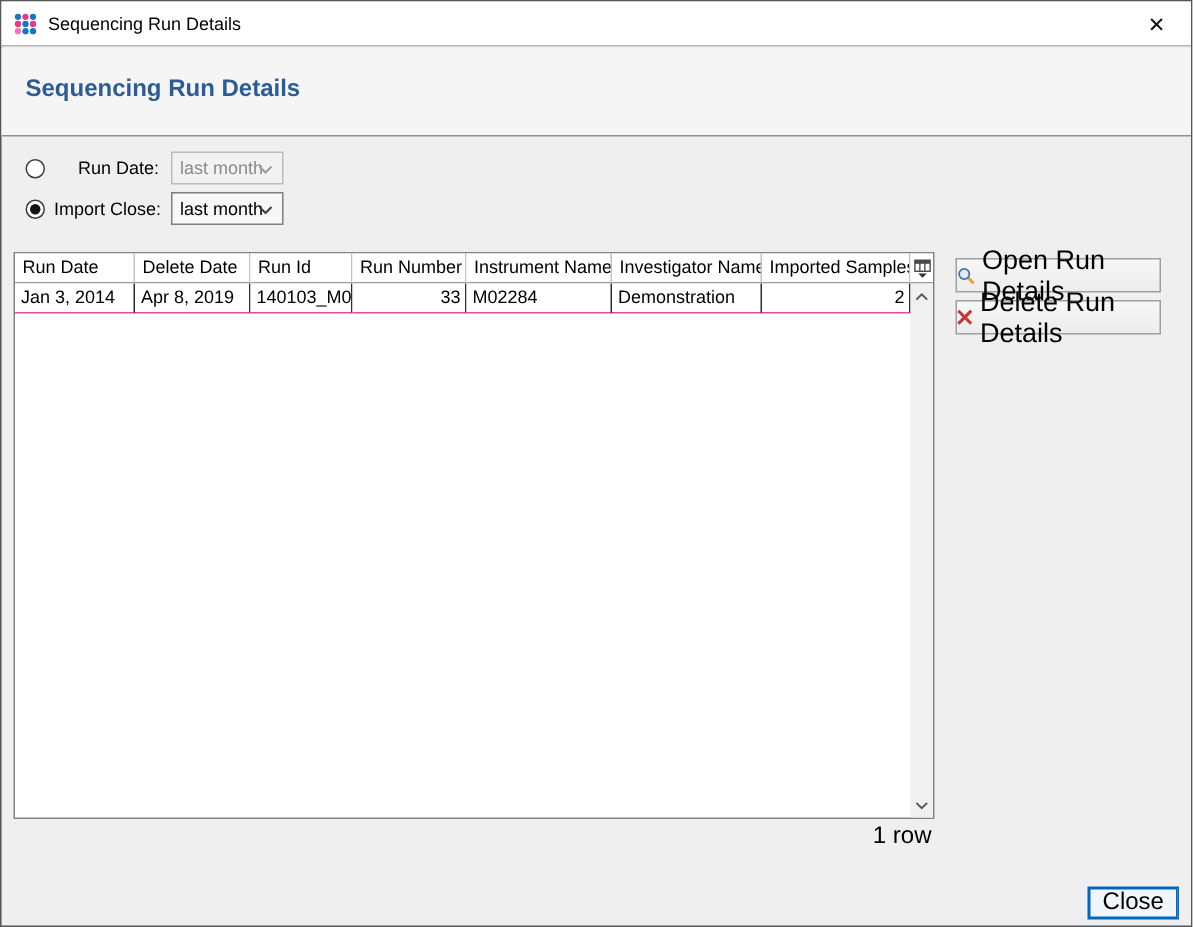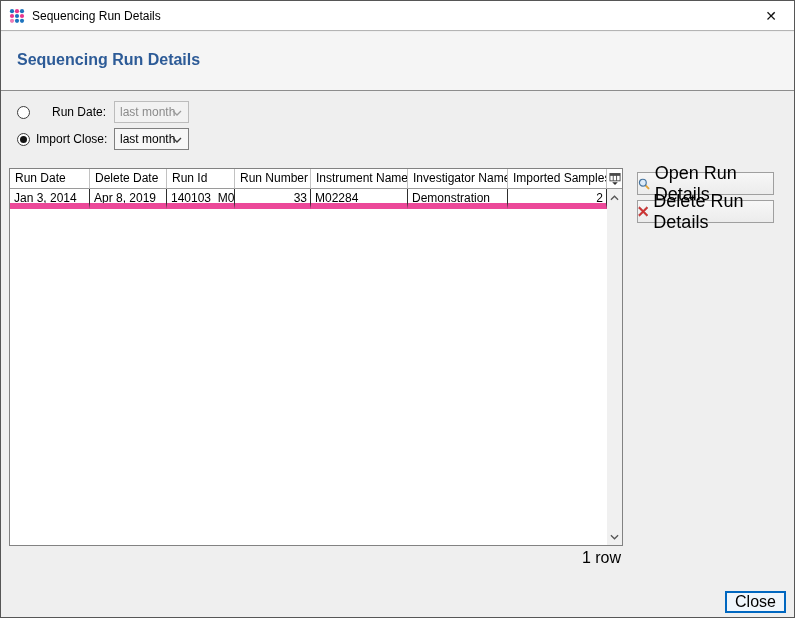--- a/index.html
+++ b/index.html
@@ -71,21 +71,21 @@
     border-right: 1px solid #c2c2c2; border-bottom: 1px solid #9a9a9a;
     background: #fff; white-space: nowrap; overflow: hidden;
   }
   .corner-cell {
     width: 15px; height: 20px; border-bottom: 1px solid #9a9a9a;
     display: flex; align-items: center; justify-content: center; background: #fff;
   }
   .grid-row { position: absolute; left: 0; top: 20px; height: 20px; display: flex; }
   .dcell {
     height: 20px; line-height: 18px; padding: 0 3px 0 4px;
-    border-right: 1px solid #2e2e2e; border-bottom: 6px solid #ec4899;
+    border-right: 1px solid #2e2e2e; border-bottom: 1px solid #ec4899;
     background: #fff; white-space: nowrap; overflow: hidden;
   }
   .c1 { width: 80px; } .c2 { width: 77px; } .c3 { width: 68px; }
   .c4 { width: 76px; } .c5 { width: 97px; } .c6 { width: 100px; } .c7 { width: 99px; }
   .num { text-align: right; }
   .vscroll {
     position: absolute; right: 0; top: 20px; bottom: 0; width: 15px;
     background: #f0f0f0;
   }
   .scroll-arrow {

